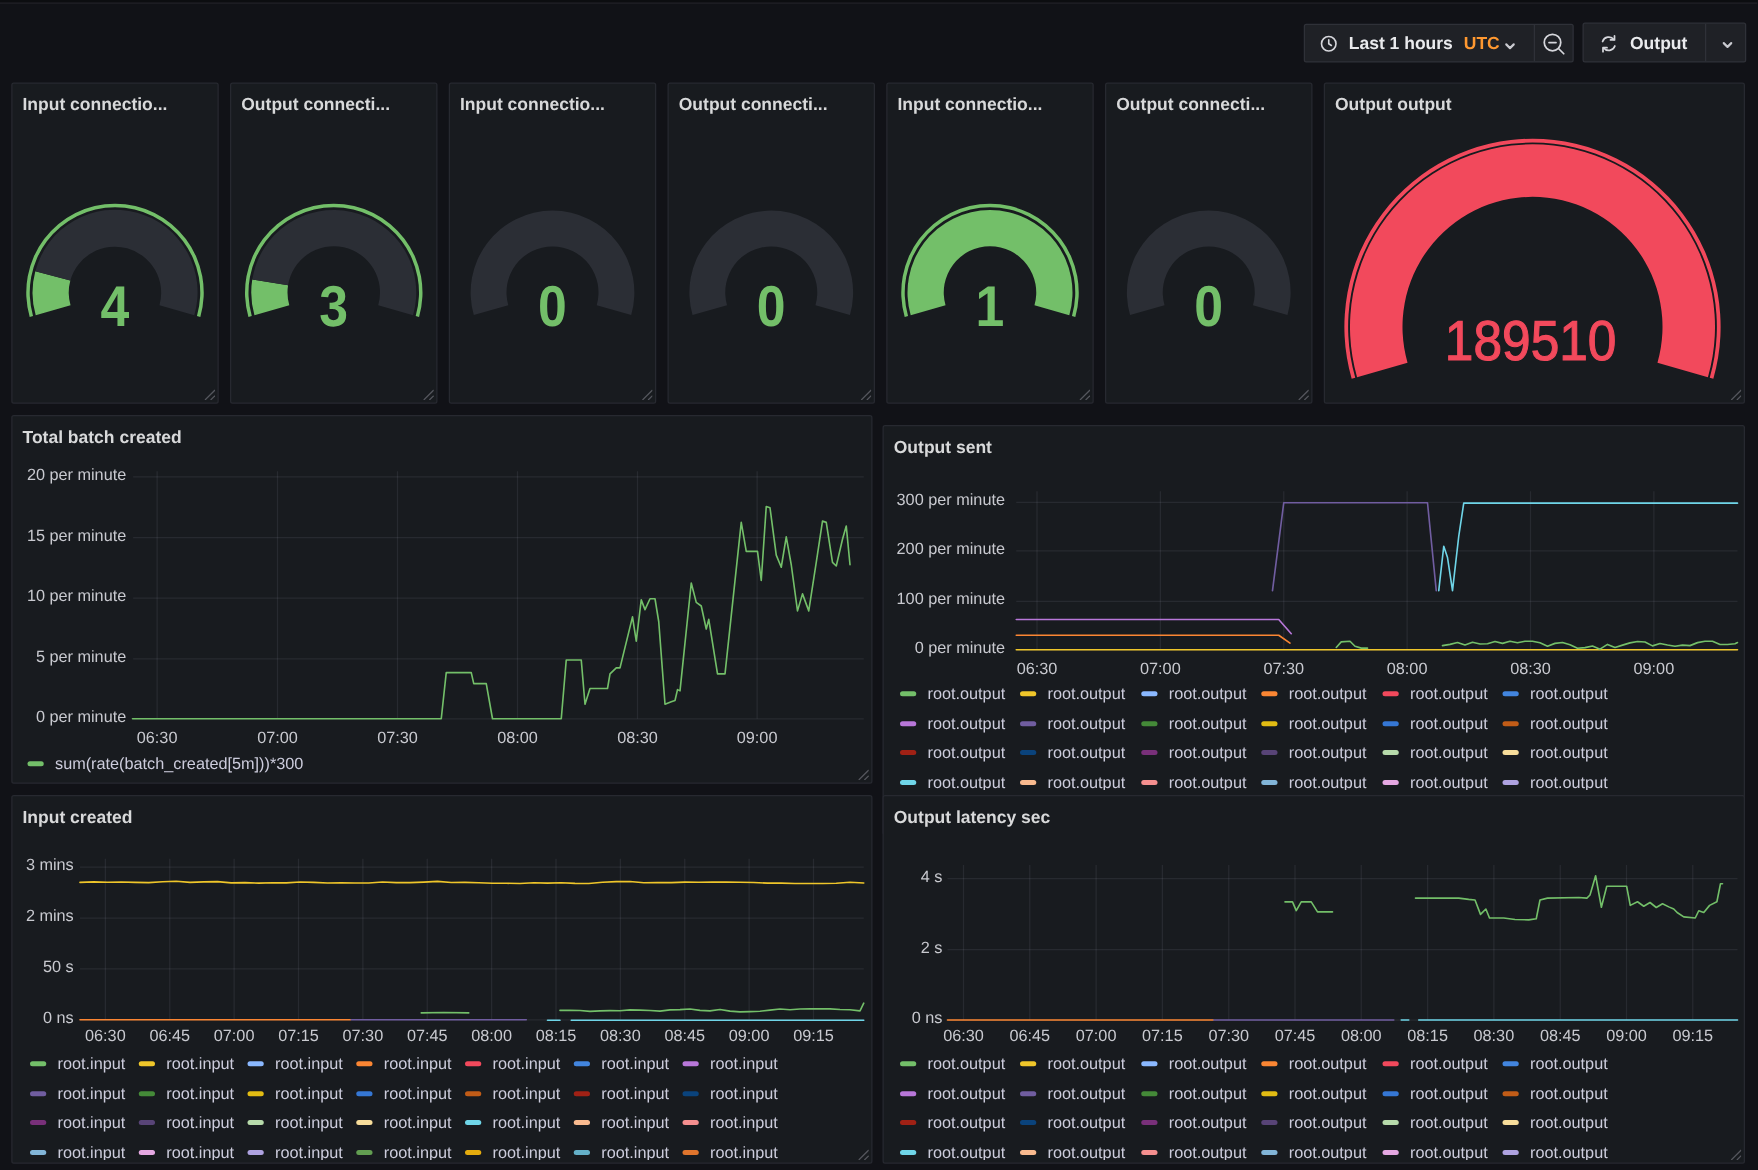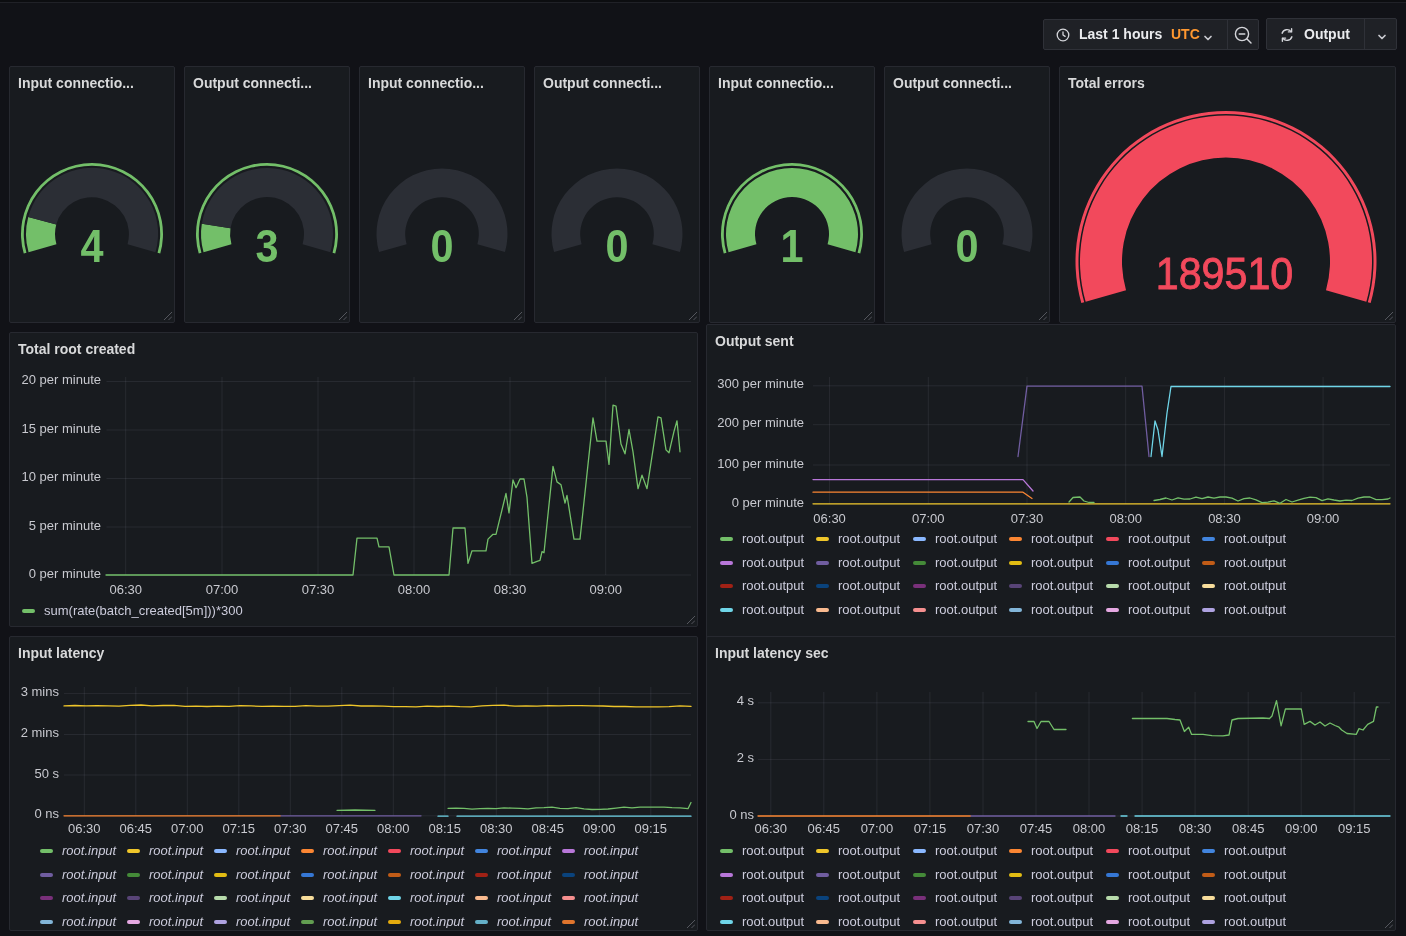--- a/index.html
+++ b/index.html
@@ -121,35 +121,35 @@
       <text transform="translate(82.0,178.7) scale(0.9,1)" text-anchor="middle" dominant-baseline="central" font-size="46" font-weight="bold" fill="#73BF69">0</text>
     </svg>
     <svg class="rsz" width="9" height="9">
       <g stroke="#55575e" stroke-width="1">
         <line x1="9" y1="1" x2="1" y2="9"></line>
         <line x1="9" y1="5.5" x2="5.5" y2="9"></line>
       </g>
     </svg>
   </div>
 <div class="panel" style="left:1059px;top:66px;width:337px;height:257px">
-    <div class="ptitle">Total errors</div>
+    <div class="ptitle">Output output</div>
     <svg width="335" height="255" style="position:absolute;left:0;top:0">
       <path d="M21.33,235.98 A150.50,150.50 0 1 1 310.67,235.98 L307.79,235.16 A147.50,147.50 0 1 0 24.21,235.16 Z" fill="#F2495C"></path>
       <path d="M25.66,234.74 A146.00,146.00 0 1 1 306.34,234.74 L265.97,223.17 A104.00,104.00 0 1 0 66.03,223.17 Z" fill="#F2495C"></path>
       <text transform="translate(164.5,206.5) scale(0.915,1)" text-anchor="middle" dominant-baseline="central" font-size="45" fill="#F2495C" stroke="#F2495C" stroke-width="0.9">189510</text>
     </svg>
     <svg class="rsz" width="9" height="9">
       <g stroke="#55575e" stroke-width="1">
         <line x1="9" y1="1" x2="1" y2="9"></line>
         <line x1="9" y1="5.5" x2="5.5" y2="9"></line>
       </g>
     </svg>
   </div>
 <div class="panel" style="left:9px;top:332px;width:689px;height:295px">
-    <div class="ptitle">Total root created</div>
+    <div class="ptitle">Total batch created</div>
     <svg width="689" height="295" style="position:absolute;left:0;top:0">
       <line x1="96.5" y1="48.5" x2="681" y2="48.5" stroke="rgba(204,204,220,0.09)" stroke-width="1"></line>
       <line x1="96.5" y1="97.0" x2="681" y2="97.0" stroke="rgba(204,204,220,0.09)" stroke-width="1"></line>
       <line x1="96.5" y1="145.5" x2="681" y2="145.5" stroke="rgba(204,204,220,0.09)" stroke-width="1"></line>
       <line x1="96.5" y1="194.0" x2="681" y2="194.0" stroke="rgba(204,204,220,0.09)" stroke-width="1"></line>
       <line x1="96.5" y1="242.0" x2="681" y2="242.0" stroke="rgba(204,204,220,0.09)" stroke-width="1"></line>
       <line x1="115.7" y1="44" x2="115.7" y2="242.0" stroke="rgba(204,204,220,0.09)" stroke-width="1"></line>
       <line x1="212.0" y1="44" x2="212.0" y2="242.0" stroke="rgba(204,204,220,0.09)" stroke-width="1"></line>
       <line x1="308.0" y1="44" x2="308.0" y2="242.0" stroke="rgba(204,204,220,0.09)" stroke-width="1"></line>
       <line x1="404.0" y1="44" x2="404.0" y2="242.0" stroke="rgba(204,204,220,0.09)" stroke-width="1"></line>
@@ -169,21 +169,21 @@
       <polyline points="96.0,242.0 343.0,242.0 347.0,205.1 367.0,205.1 369.0,213.9 379.0,213.9 384.0,242.0 439.0,242.0 443.0,195.0 455.0,195.0 458.0,230.4 462.0,217.8 476.0,217.8 478.0,206.1 483.0,201.3 486.0,201.3 496.0,160.5 499.0,179.9 503.0,146.9 506.0,154.7 510.0,146.0 514.0,146.0 517.0,164.4 522.0,230.4 527.0,228.4 530.0,227.4 532.0,218.7 534.0,219.7 543.0,133.4 547.0,148.9 551.0,151.8 555.0,170.2 557.0,162.5 564.0,206.1 570.0,206.1 583.0,84.9 587.0,108.1 596.0,108.1 599.0,131.4 603.0,72.2 606.0,73.2 611.0,111.1 615.0,120.8 619.0,96.5 623.0,118.8 628.0,155.7 632.0,142.1 637.0,155.7 643.0,116.9 648.0,83.9 651.0,84.9 656.0,116.9 659.0,119.8 664.0,98.4 667.0,87.8 670.0,118.8" fill="none" stroke="#73BF69" stroke-width="1.3" stroke-linejoin="round" stroke-linecap="round"></polyline>
     </svg>
     <div class="le" style="left:12px;top:270px"><i style="background:#73BF69"></i>sum(rate(batch_created[5m]))*300</div>
     <svg class="rsz" width="9" height="9">
       <g stroke="#55575e" stroke-width="1">
         <line x1="9" y1="1" x2="1" y2="9"></line>
         <line x1="9" y1="5.5" x2="5.5" y2="9"></line>
       </g>
     </svg>
   </div>
-<div class="panel" style="left:706px;top:324px;width:690px;height:328px">
+<div class="panel" style="left:706px;top:340px;width:690px;height:328px">
     <div class="ptitle">Output sent</div>
     <svg width="690" height="295" style="position:absolute;left:0;top:0">
       <line x1="106" y1="60.8" x2="683" y2="60.8" stroke="rgba(204,204,220,0.09)" stroke-width="1"></line>
       <line x1="106" y1="99.7" x2="683" y2="99.7" stroke="rgba(204,204,220,0.09)" stroke-width="1"></line>
       <line x1="106" y1="140.0" x2="683" y2="140.0" stroke="rgba(204,204,220,0.09)" stroke-width="1"></line>
       <line x1="106" y1="179.0" x2="683" y2="179.0" stroke="rgba(204,204,220,0.09)" stroke-width="1"></line>
       <line x1="122.6" y1="52" x2="122.6" y2="179.0" stroke="rgba(204,204,220,0.09)" stroke-width="1"></line>
       <line x1="221.3" y1="52" x2="221.3" y2="179.0" stroke="rgba(204,204,220,0.09)" stroke-width="1"></line>
       <line x1="320.0" y1="52" x2="320.0" y2="179.0" stroke="rgba(204,204,220,0.09)" stroke-width="1"></line>
       <line x1="418.7" y1="52" x2="418.7" y2="179.0" stroke="rgba(204,204,220,0.09)" stroke-width="1"></line>
@@ -234,21 +234,21 @@
       <div class="le" style="left:495px;top:71px"><i style="background:#AEA2E0"></i>root.output</div>
     </div>
     <svg class="rsz" width="9" height="9">
       <g stroke="#55575e" stroke-width="1">
         <line x1="9" y1="1" x2="1" y2="9"></line>
         <line x1="9" y1="5.5" x2="5.5" y2="9"></line>
       </g>
     </svg>
   </div>
 <div class="panel" style="left:9px;top:636px;width:689px;height:295px">
-    <div class="ptitle">Input latency</div>
+    <div class="ptitle">Input created</div>
     <svg width="689" height="295" style="position:absolute;left:0;top:0">
       <line x1="54" y1="56.6" x2="681" y2="56.6" stroke="rgba(204,204,220,0.09)" stroke-width="1"></line>
       <line x1="54" y1="97.5" x2="681" y2="97.5" stroke="rgba(204,204,220,0.09)" stroke-width="1"></line>
       <line x1="54" y1="138.0" x2="681" y2="138.0" stroke="rgba(204,204,220,0.09)" stroke-width="1"></line>
       <line x1="54" y1="178.8" x2="681" y2="178.8" stroke="rgba(204,204,220,0.09)" stroke-width="1"></line>
       <line x1="74.3" y1="50" x2="74.3" y2="178.8" stroke="rgba(204,204,220,0.09)" stroke-width="1"></line>
       <line x1="125.8" y1="50" x2="125.8" y2="178.8" stroke="rgba(204,204,220,0.09)" stroke-width="1"></line>
       <line x1="177.3" y1="50" x2="177.3" y2="178.8" stroke="rgba(204,204,220,0.09)" stroke-width="1"></line>
       <line x1="228.8" y1="50" x2="228.8" y2="178.8" stroke="rgba(204,204,220,0.09)" stroke-width="1"></line>
       <line x1="280.3" y1="50" x2="280.3" y2="178.8" stroke="rgba(204,204,220,0.09)" stroke-width="1"></line>
@@ -276,21 +276,21 @@
       <text x="589.3" y="196" text-anchor="middle" font-size="13" fill="#c8c9cf">09:00</text>
       <text x="640.8" y="196" text-anchor="middle" font-size="13" fill="#c8c9cf">09:15</text>
       <polyline points="54.0,68.9 65.0,68.5 76.0,68.8 87.0,68.6 98.0,68.9 109.0,69.1 120.0,68.4 131.0,68.0 142.0,68.9 153.0,68.5 164.0,68.3 175.0,69.3 186.0,69.1 197.0,69.5 208.0,69.2 219.0,69.3 230.0,68.6 241.0,68.9 252.0,69.4 263.0,69.2 274.0,69.4 285.0,69.4 296.0,68.6 307.0,69.1 318.0,69.1 329.0,68.7 340.0,68.1 351.0,69.0 362.0,68.9 373.0,69.2 384.0,69.6 395.0,69.6 406.0,69.8 417.0,69.2 428.0,69.5 439.0,69.2 450.0,69.7 461.0,69.8 472.0,68.8 483.0,68.3 494.0,68.2 505.0,69.2 516.0,69.0 527.0,69.1 538.0,68.7 549.0,68.8 560.0,68.7 571.0,68.6 582.0,68.8 593.0,69.0 604.0,69.5 615.0,69.5 626.0,69.8 637.0,69.8 648.0,69.8 659.0,69.6 670.0,68.8 681.0,69.4" fill="none" stroke="#EFC62A" stroke-width="1.3" stroke-linejoin="round" stroke-linecap="round"></polyline>
       <polyline points="54.0,178.8 270.4,178.8" fill="none" stroke="#FB8633" stroke-width="1.3" stroke-linejoin="round" stroke-linecap="round"></polyline>
       <polyline points="271.0,178.8 411.0,178.8" fill="none" stroke="#705DA0" stroke-width="1.3" stroke-linejoin="round" stroke-linecap="round"></polyline>
       <polyline points="428.0,179.2 438.0,179.2" fill="none" stroke="#6FD5E8" stroke-width="1.3" stroke-linejoin="round" stroke-linecap="round"></polyline>
       <polyline points="447.0,179.2 681.0,179.2" fill="none" stroke="#6FD5E8" stroke-width="1.3" stroke-linejoin="round" stroke-linecap="round"></polyline>
       <polyline points="327.0,173.3 345.0,173.0 365.0,173.3" fill="none" stroke="#73BF69" stroke-width="1.3" stroke-linejoin="round" stroke-linecap="round"></polyline>
       <polyline points="438.0,171.3 446.0,171.2 454.0,171.4 462.0,172.1 470.0,171.7 478.0,171.5 486.0,171.6 494.0,170.9 502.0,171.1 510.0,171.4 518.0,171.9 526.0,170.9 534.0,170.7 542.0,170.2 550.0,171.3 558.0,171.7 566.0,170.6 574.0,171.9 582.0,172.5 590.0,172.3 598.0,172.0 606.0,171.1 614.0,170.2 622.0,170.8 630.0,170.2 638.0,170.1 646.0,170.1 654.0,170.1 662.0,170.6 670.0,170.8 678.0,171.7 681.0,165.5" fill="none" stroke="#73BF69" stroke-width="1.3" stroke-linejoin="round" stroke-linecap="round"></polyline>
     </svg>
-    <div style="position:absolute;left:16px;top:206px;width:689px;height:84.5px;overflow:hidden;font-style:italic;">
+    <div style="position:absolute;left:0;top:206px;width:689px;height:84.5px;overflow:hidden;">
       <div class="le" style="left:14px;top:0px"><i style="background:#73BF69"></i>root.input</div>
       <div class="le" style="left:101px;top:0px"><i style="background:#EFC62A"></i>root.input</div>
       <div class="le" style="left:188px;top:0px"><i style="background:#8AB8FF"></i>root.input</div>
       <div class="le" style="left:275px;top:0px"><i style="background:#FB8633"></i>root.input</div>
       <div class="le" style="left:362px;top:0px"><i style="background:#F2495C"></i>root.input</div>
       <div class="le" style="left:449px;top:0px"><i style="background:#4285DE"></i>root.input</div>
       <div class="le" style="left:536px;top:0px"><i style="background:#B877D9"></i>root.input</div>
       <div class="le" style="left:14px;top:24px"><i style="background:#705DA0"></i>root.input</div>
       <div class="le" style="left:101px;top:24px"><i style="background:#448A38"></i>root.input</div>
       <div class="le" style="left:188px;top:24px"><i style="background:#E2BC13"></i>root.input</div>
@@ -314,21 +314,21 @@
       <div class="le" style="left:536px;top:71px"><i style="background:#E0752D"></i>root.input</div>
     </div>
     <svg class="rsz" width="9" height="9">
       <g stroke="#55575e" stroke-width="1">
         <line x1="9" y1="1" x2="1" y2="9"></line>
         <line x1="9" y1="5.5" x2="5.5" y2="9"></line>
       </g>
     </svg>
   </div>
 <div class="panel" style="left:706px;top:636px;width:690px;height:295px">
-    <div class="ptitle">Input latency sec</div>
+    <div class="ptitle">Output latency sec</div>
     <svg width="690" height="295" style="position:absolute;left:0;top:0">
       <line x1="51" y1="65.8" x2="683" y2="65.8" stroke="rgba(204,204,220,0.09)" stroke-width="1"></line>
       <line x1="51" y1="122.6" x2="683" y2="122.6" stroke="rgba(204,204,220,0.09)" stroke-width="1"></line>
       <line x1="51" y1="179.0" x2="683" y2="179.0" stroke="rgba(204,204,220,0.09)" stroke-width="1"></line>
       <line x1="63.8" y1="55" x2="63.8" y2="179.0" stroke="rgba(204,204,220,0.09)" stroke-width="1"></line>
       <line x1="116.8" y1="55" x2="116.8" y2="179.0" stroke="rgba(204,204,220,0.09)" stroke-width="1"></line>
       <line x1="169.9" y1="55" x2="169.9" y2="179.0" stroke="rgba(204,204,220,0.09)" stroke-width="1"></line>
       <line x1="222.9" y1="55" x2="222.9" y2="179.0" stroke="rgba(204,204,220,0.09)" stroke-width="1"></line>
       <line x1="276.0" y1="55" x2="276.0" y2="179.0" stroke="rgba(204,204,220,0.09)" stroke-width="1"></line>
       <line x1="329.0" y1="55" x2="329.0" y2="179.0" stroke="rgba(204,204,220,0.09)" stroke-width="1"></line>

